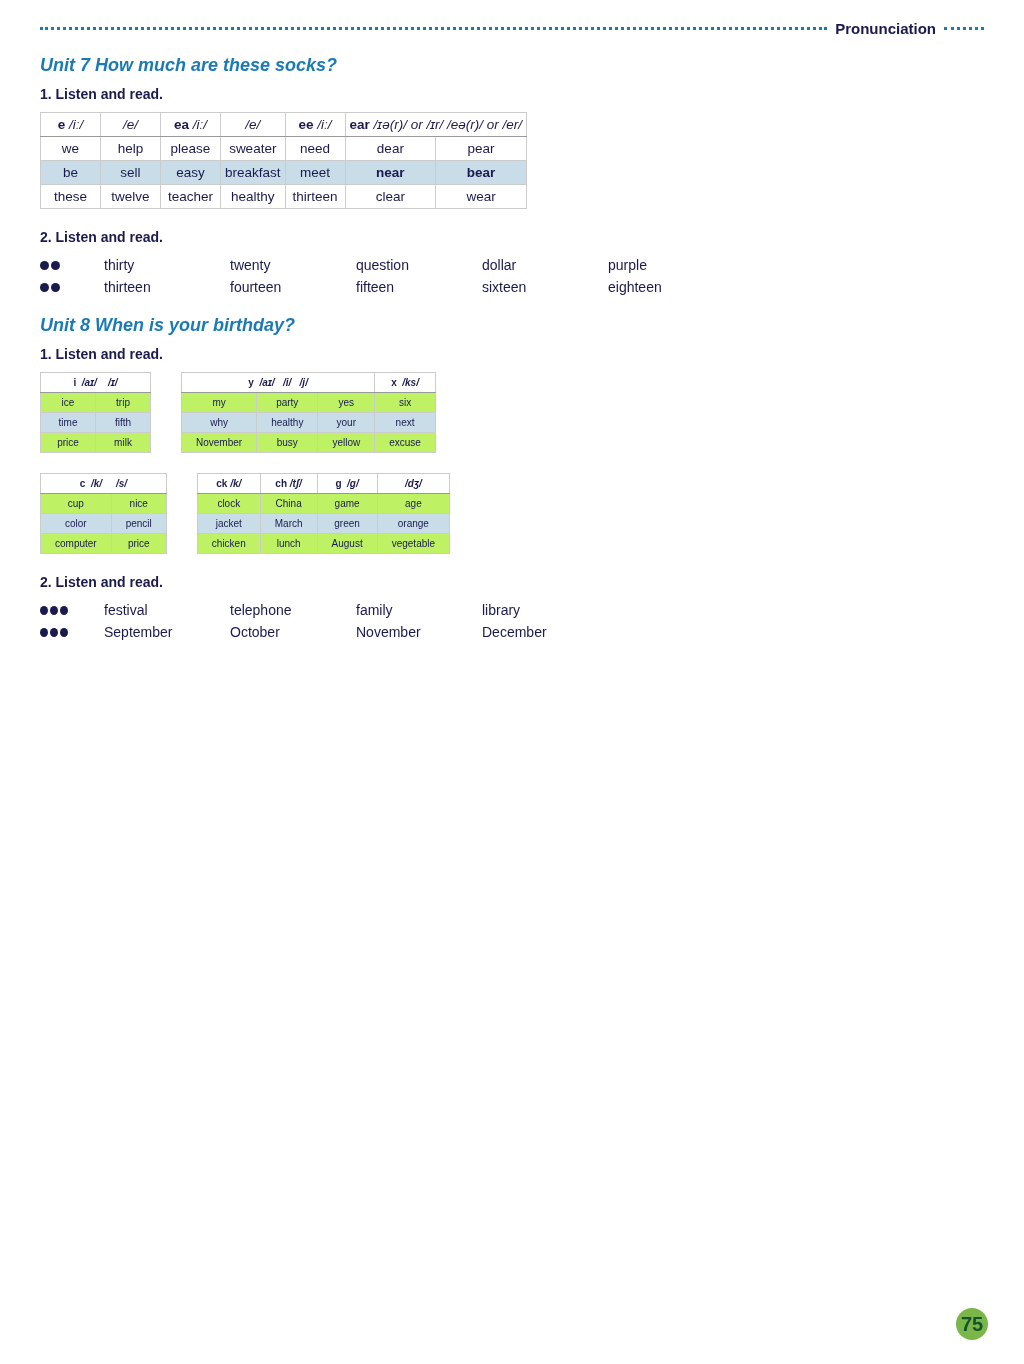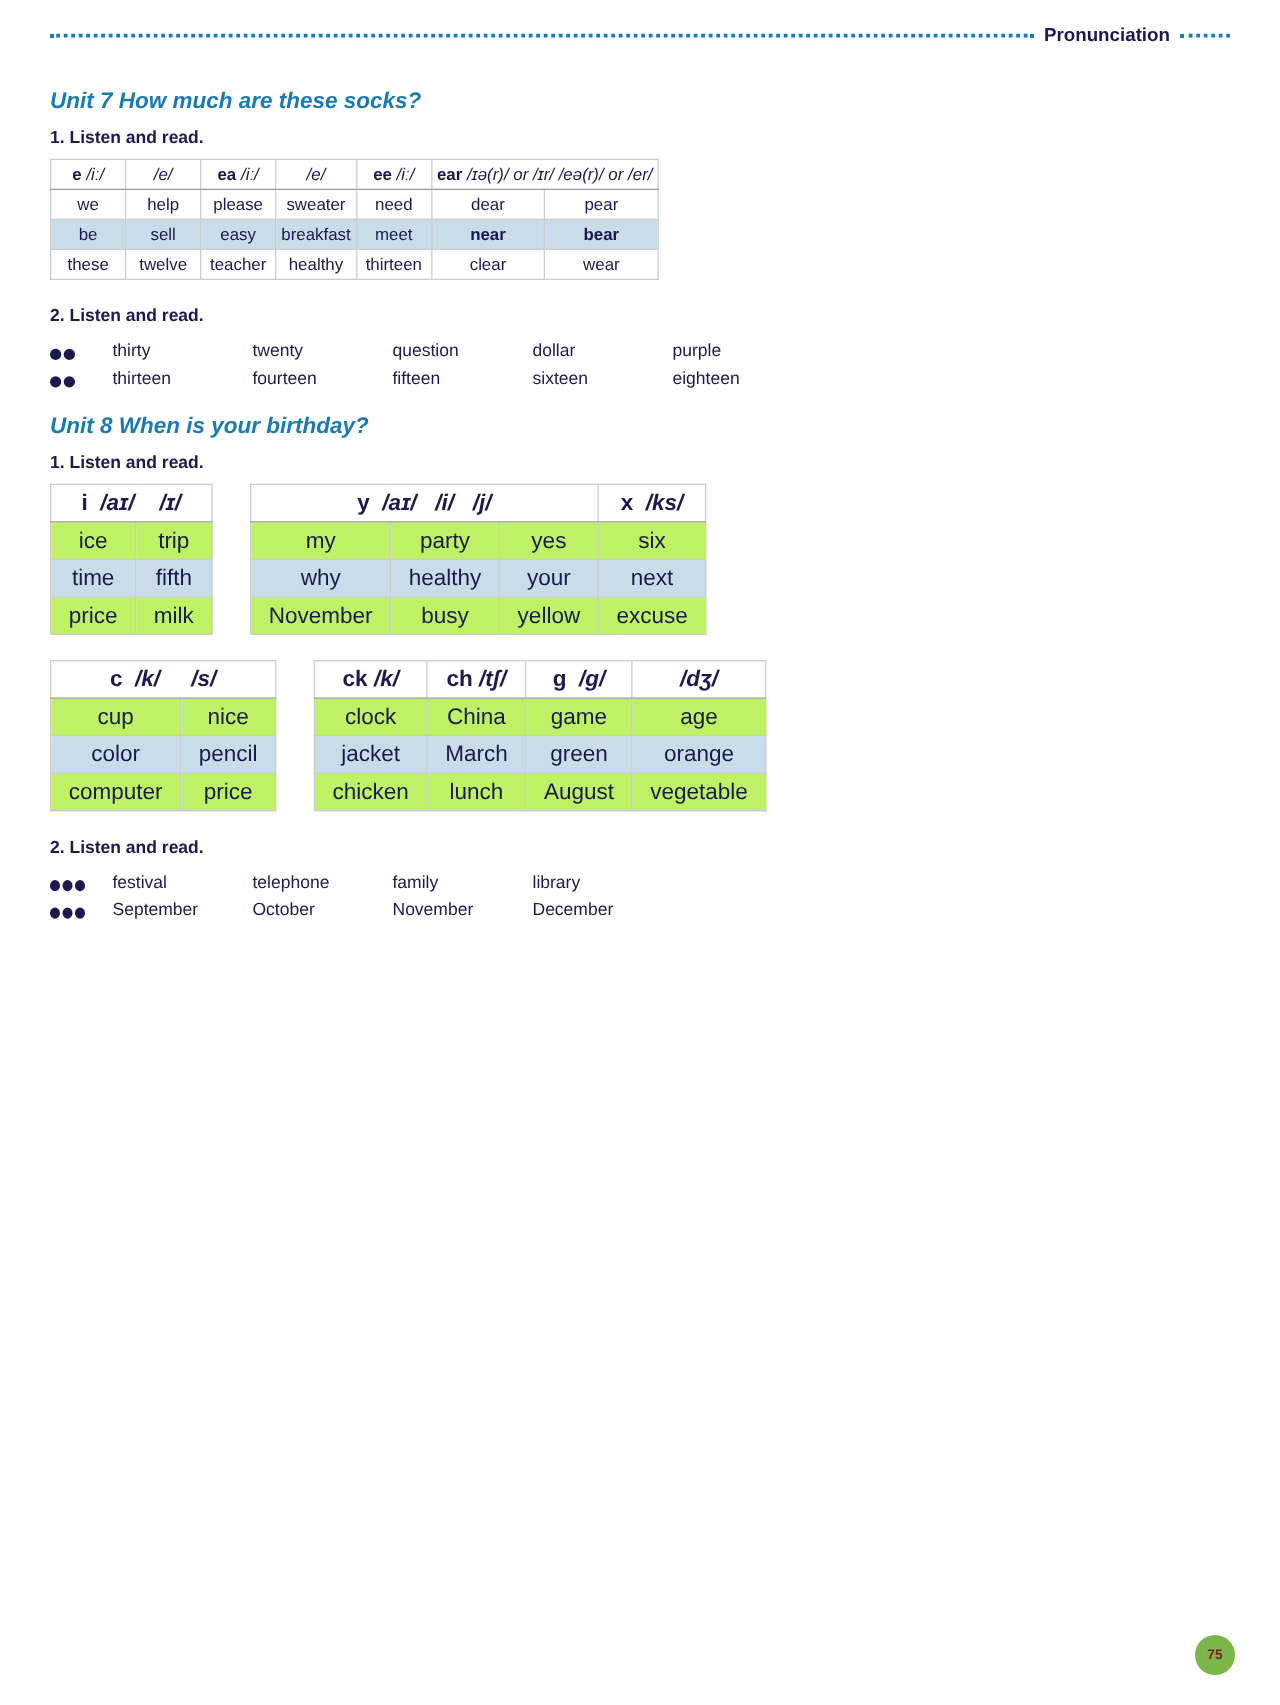--- a/index.html
+++ b/index.html
@@ -11,21 +11,21 @@
       padding: 20px 40px;
       max-width: 1024px;
       min-height: 1364px;
       position: relative;
     }
 
     
     .top-border {
       display: flex;
       align-items: center;
-      margin-bottom: 33px;
+      margin-bottom: 18px;
     }
     .dots-line {
       flex: 1;
       border-top: 3px dotted #1a7ab5;
       margin-right: 8px;
     }
     .pronunciation-label {
       font-weight: bold;
       color: #1a1a4e;
       font-size: 15px;
@@ -88,22 +88,22 @@
       font-style: italic;
       font-weight: normal;
     }
 
     
     .listen-list {
       margin-bottom: 20px;
     }
     .listen-row {
       display: flex;
-      align-items: flex-end;
-      gap: 22px;
+      align-items: center;
+      gap: 36px;
       margin-bottom: 6px;
       font-size: 14px;
     }
     .bullet-dots {
       display: flex;
       gap: 2px;
       align-items: center;
       flex-shrink: 0;
       width: 28px;
     }
@@ -122,21 +122,21 @@
 
     
     .tables-row {
       display: flex;
       gap: 30px;
       margin-bottom: 20px;
       flex-wrap: wrap;
     }
     .pron-table2 {
       border-collapse: collapse;
-      font-size: 18px;
+      font-size: 10px;
     }
     .pron-table2 td {
       padding: 4px 14px;
       text-align: center;
       border: 1px solid #ccc;
       min-width: 55px;
     }
     .pron-table2 .header-row2 td {
       font-weight: bold;
       background: #fff;
@@ -149,23 +149,23 @@
     .pron-table2 .unshaded td {
       background: #bef264;
     }
 
     
     .page-number {
       position: absolute;
       bottom: 24px;
       right: 36px;
       background: #7ab648;
-      color: #7f1d1d;
-      font-weight: bold;
-      font-size: 11px;
+      color: #14532d;
+      font-weight: bold;
+      font-size: 20px;
       border-radius: 50%;
       width: 32px;
       height: 32px;
       display: flex;
       align-items: center;
       justify-content: center;
     }
 
     .section-gap {
       margin-bottom: 12px;

